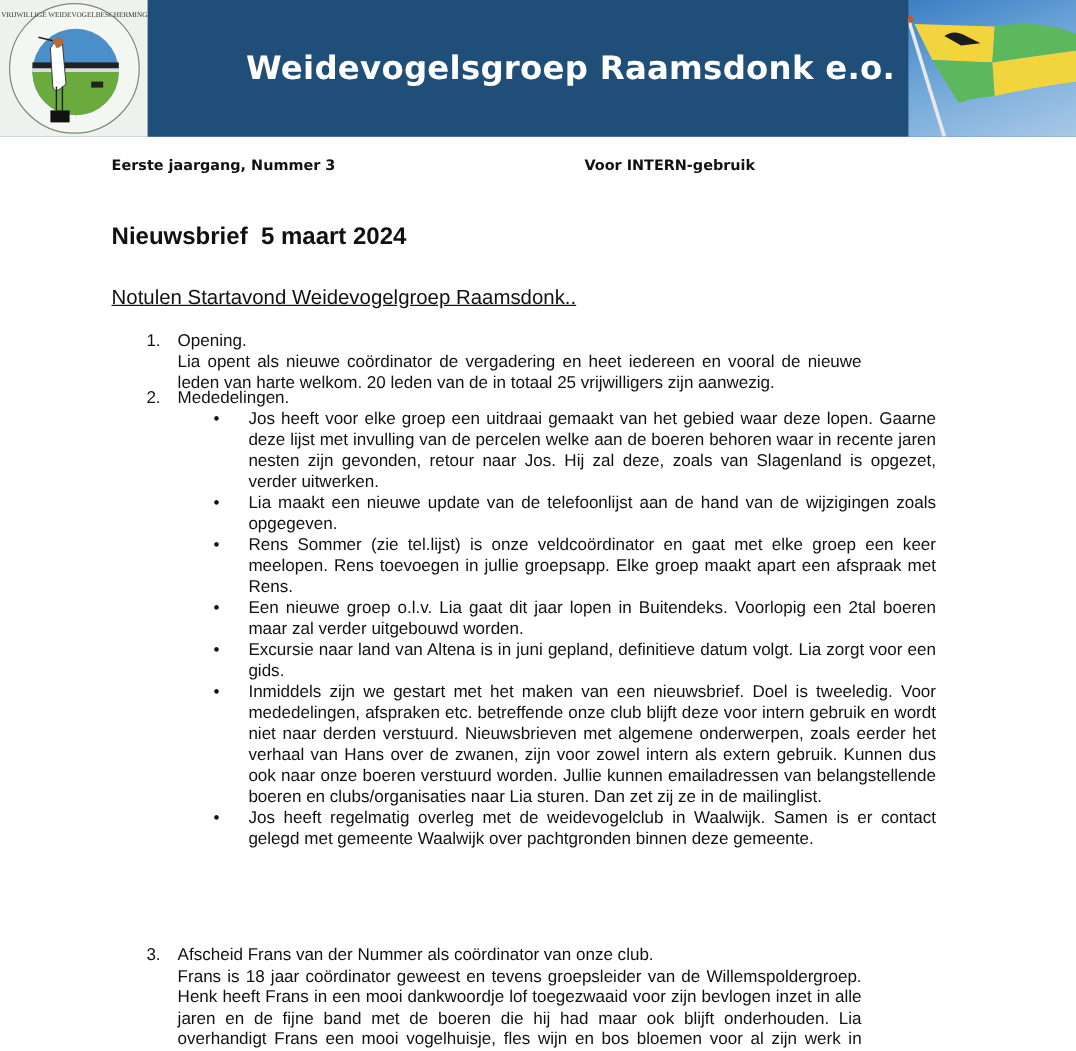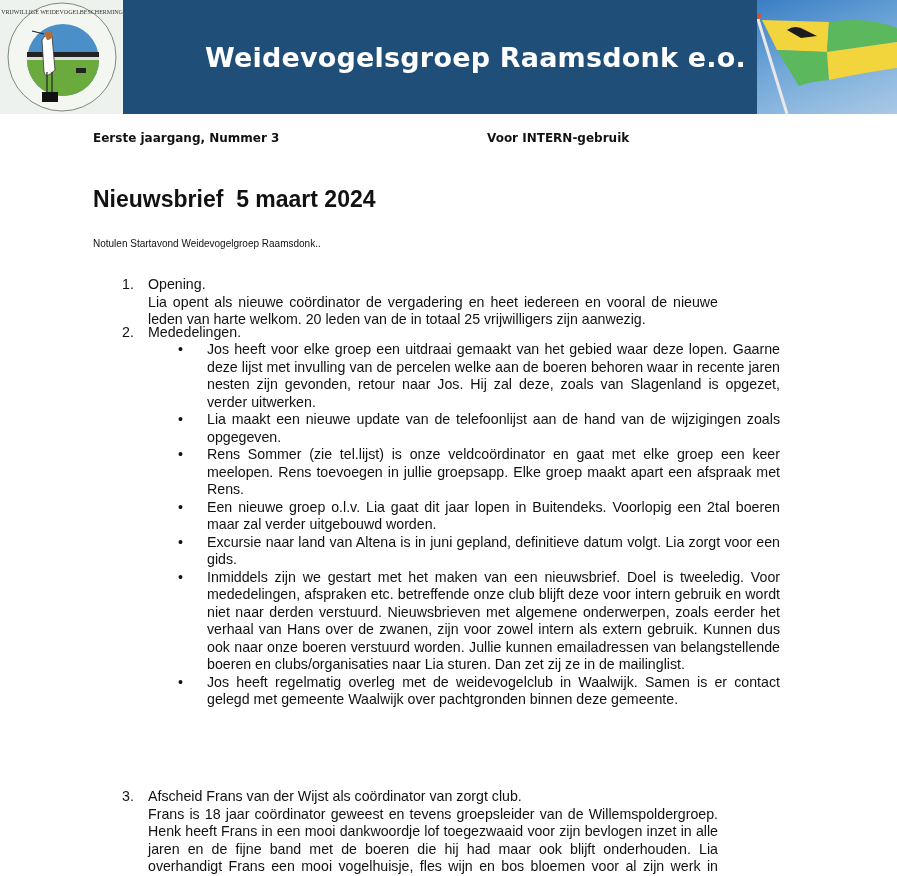--- a/index.html
+++ b/index.html
@@ -5,22 +5,22 @@
   html, body { margin:0; padding:0; background:#ffffff; }
   body { width:897px; height:876px; overflow:hidden; position:relative; font-family:"Liberation Sans", sans-serif; color:#111; }
   .header { position:absolute; left:0; top:0; width:897px; height:114px; background:#1f4e79; }
   .logo-box { position:absolute; left:0; top:0; width:123px; height:114px; background:#eef2ee; }
   .flag-box { position:absolute; left:757px; top:0; width:140px; height:114px; background:linear-gradient(160deg,#3a7fc4 0%,#6fa6d8 45%,#a9c9e6 100%); overflow:hidden; }
   .header-title { position:absolute; left:205px; top:42px; font-family:"DejaVu Sans", sans-serif; font-weight:bold; font-size:27px; color:#fff; letter-spacing:0.2px; white-space:nowrap; }
   .header-title .eo { font-size:27px; }
   .meta-left, .meta-right { position:absolute; top:131px; font-family:"DejaVu Sans", sans-serif; font-weight:bold; font-size:12px; color:#111; white-space:nowrap; }
   .meta-left { left:93px; }
   .meta-right { left:487px;text-align:right; }
-  .title { position:absolute; left:93px; top:186px; font-weight:bold; font-size:23px; white-space:pre; }
-  .intro { position:absolute; left:93px; top:238px; font-size:10px; }
+  .title { position:absolute; left:93px; top:186px; font-weight:bold; font-size:20px; white-space:pre; }
+  .intro { position:absolute; left:93px; top:238px; font-size:17px;text-decoration:underline; }
   .section { position:absolute; font-size:14.2px; line-height:17.5px; }
   .num { position:absolute; left:-26px; top:0; }
   .p { text-align:justify; width:570px; }
   ul.bullets { list-style:none; margin:0; padding:0; position:absolute; left:207px; top:341px; width:573px; font-size:14.2px; line-height:17.5px; }
   ul.bullets li { position:relative; text-align:justify; margin:0; }
   ul.bullets li .dot { position:absolute; left:-29px; top:0; }
 </style>
 </head>
 <body>
 
@@ -78,15 +78,15 @@
   <li><span class="dot">•</span><span>Lia maakt een nieuwe update van de telefoonlijst aan de hand van de wijzigingen zoals opgegeven.</span></li>
   <li><span class="dot">•</span><span>Rens Sommer (zie tel.lijst) is onze veldcoördinator en gaat met elke groep een keer meelopen. Rens toevoegen in jullie groepsapp. Elke groep maakt apart een afspraak met Rens.</span></li>
   <li><span class="dot">•</span><span>Een nieuwe groep o.l.v. Lia gaat dit jaar lopen in Buitendeks. Voorlopig een 2tal boeren maar zal verder uitgebouwd worden.</span></li>
   <li><span class="dot">•</span><span>Excursie naar land van Altena is in juni gepland, definitieve datum volgt. Lia zorgt voor een gids.</span></li>
   <li><span class="dot">•</span><span>Inmiddels zijn we gestart met het maken van een nieuwsbrief. Doel is tweeledig. Voor mededelingen, afspraken etc. betreffende onze club blijft deze voor intern gebruik en wordt niet naar derden verstuurd. Nieuwsbrieven met algemene onderwerpen, zoals eerder het verhaal van Hans over de zwanen, zijn voor zowel intern als extern gebruik. Kunnen dus ook naar onze boeren verstuurd worden. Jullie kunnen emailadressen van belangstellende boeren en clubs/organisaties naar Lia sturen. Dan zet zij ze in de mailinglist.</span></li>
   <li><span class="dot">•</span><span>Jos heeft regelmatig overleg met de weidevogelclub in Waalwijk. Samen is er contact gelegd met gemeente Waalwijk over pachtgronden binnen deze gemeente.</span></li>
 </ul>
 
 <div class="section" style="left:148px; top:788px;">
   <span class="num">3.</span>
-  <div>Afscheid Frans van der Wijst als coördinator van zorgt club.</div>
+  <div>Afscheid Frans van der Nummer als coördinator van onze club.</div>
   <div class="p">Frans is 18 jaar coördinator geweest en tevens groepsleider van de Willemspoldergroep. Henk heeft Frans in een mooi dankwoordje lof toegezwaaid voor zijn bevlogen inzet in alle jaren en de fijne band met de boeren die hij had maar ook blijft onderhouden. Lia overhandigt Frans een mooi vogelhuisje, fles wijn en bos bloemen voor al zijn werk in deze rol.</div>
 </div>
 
 </body></html>

